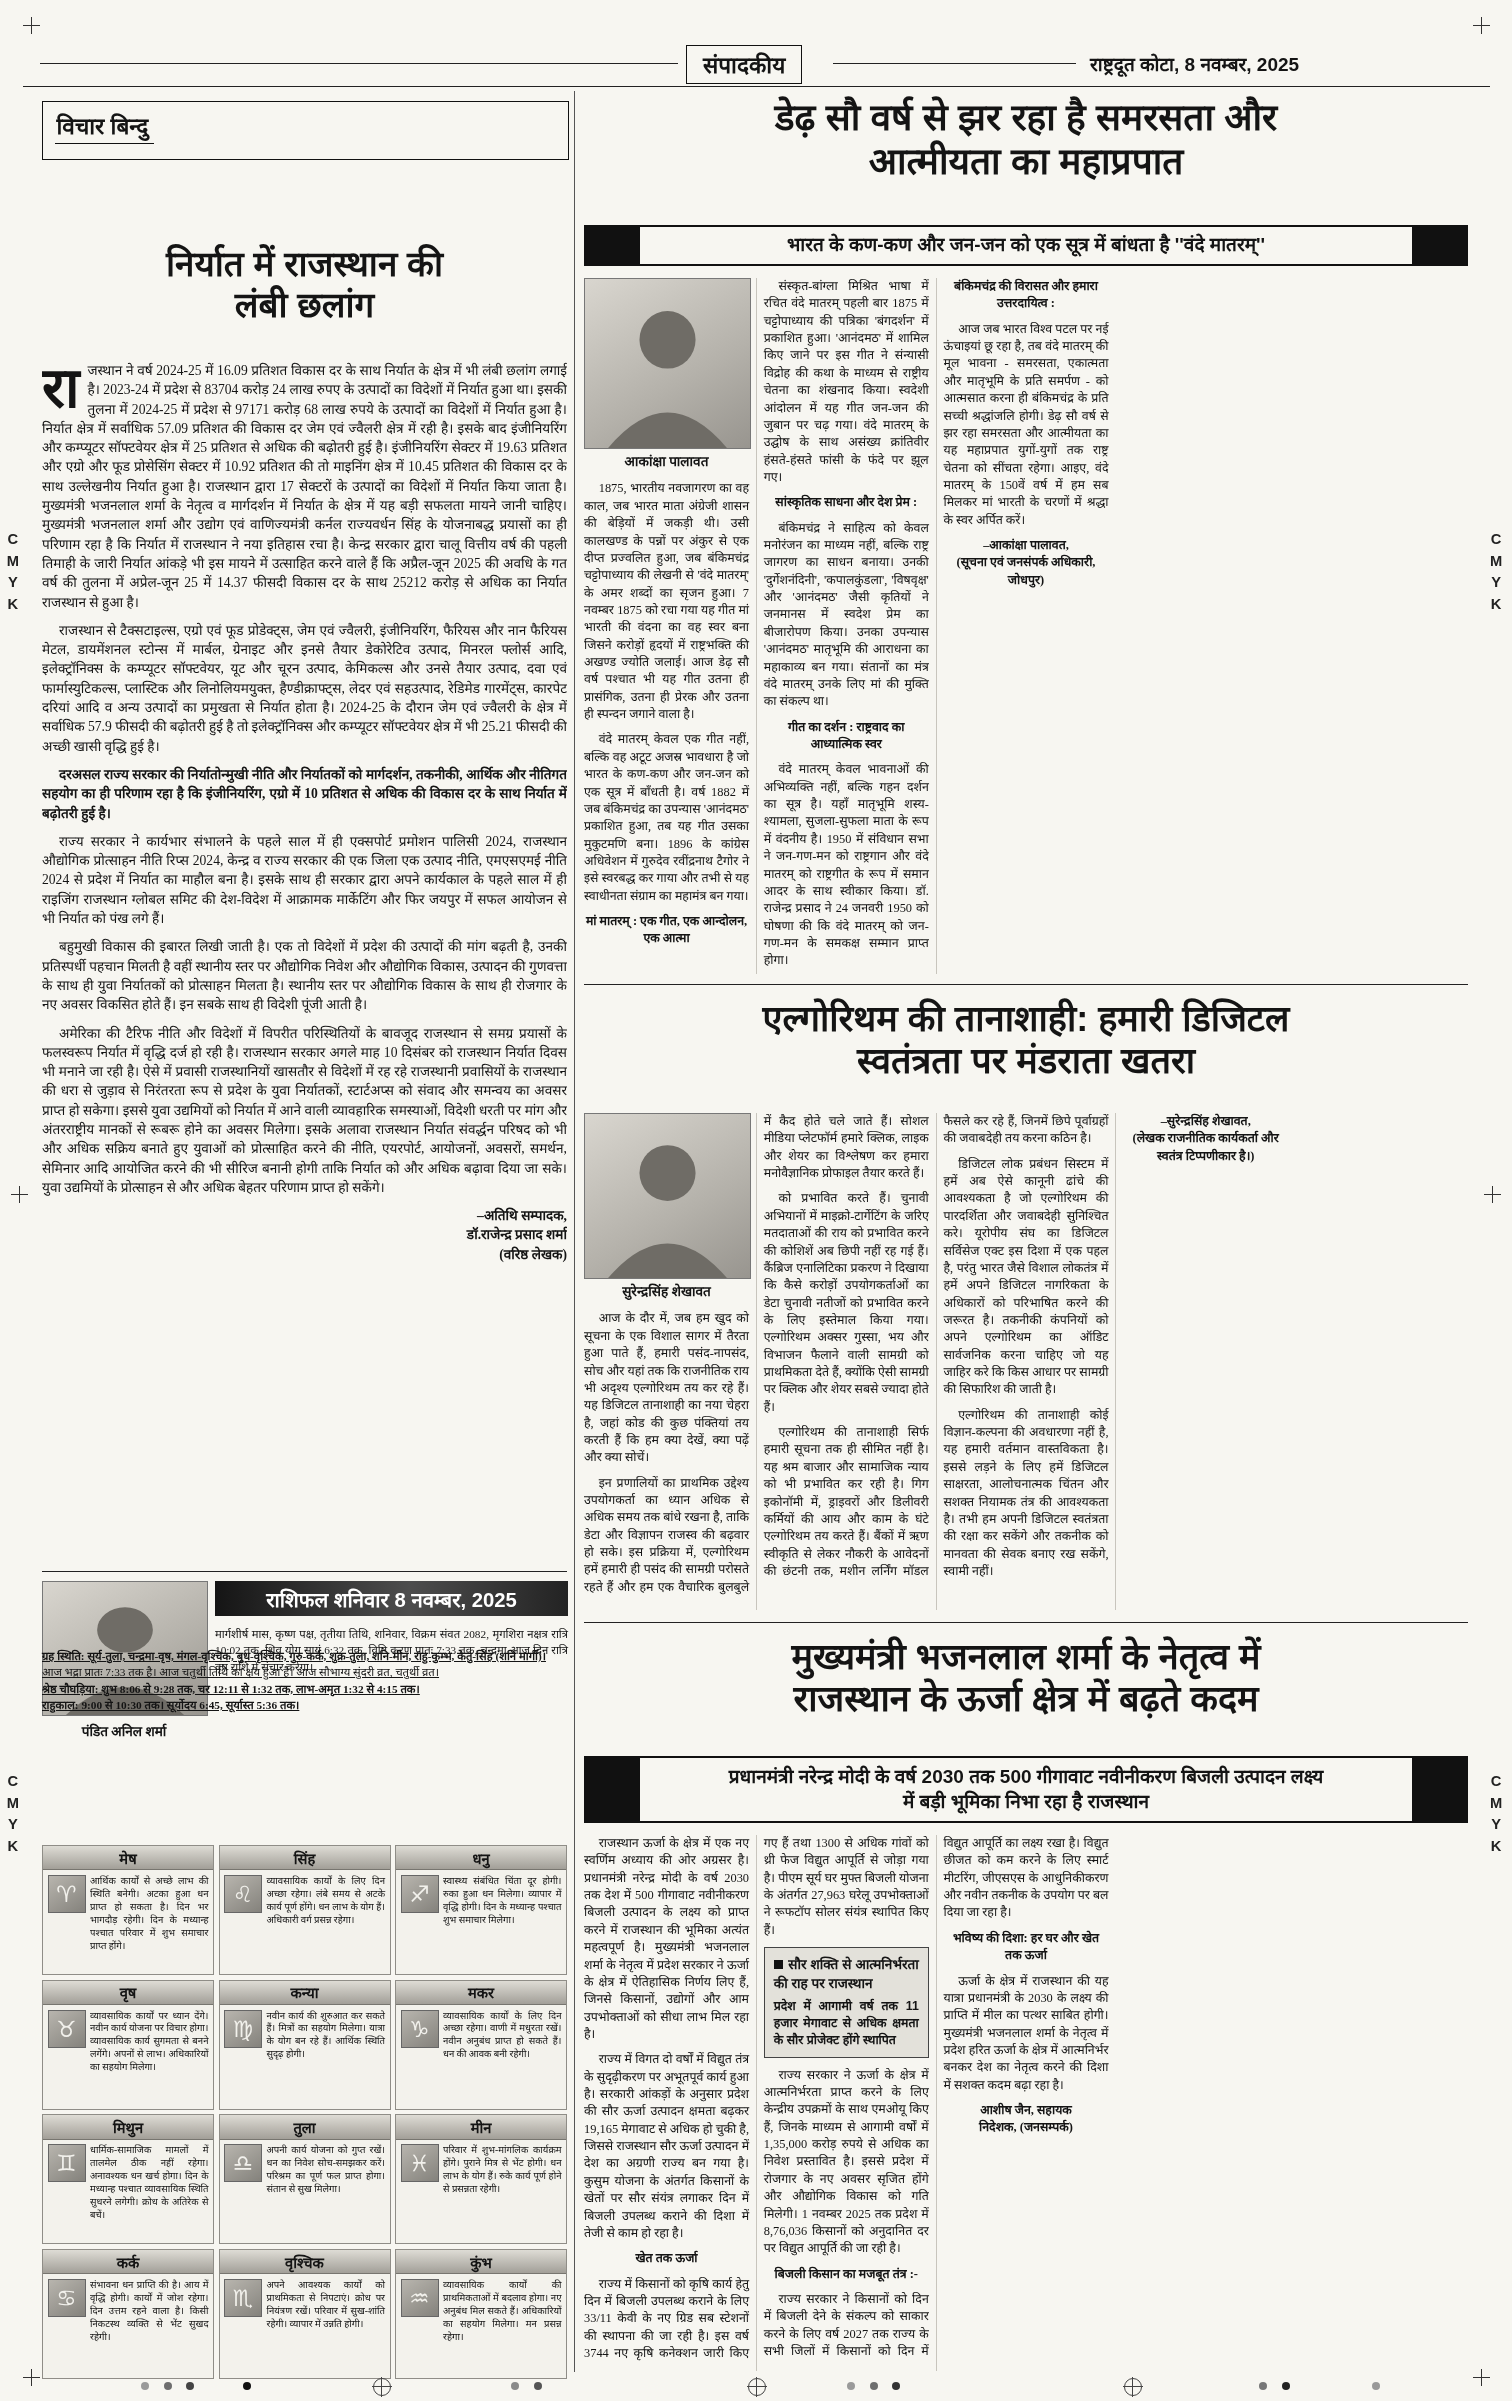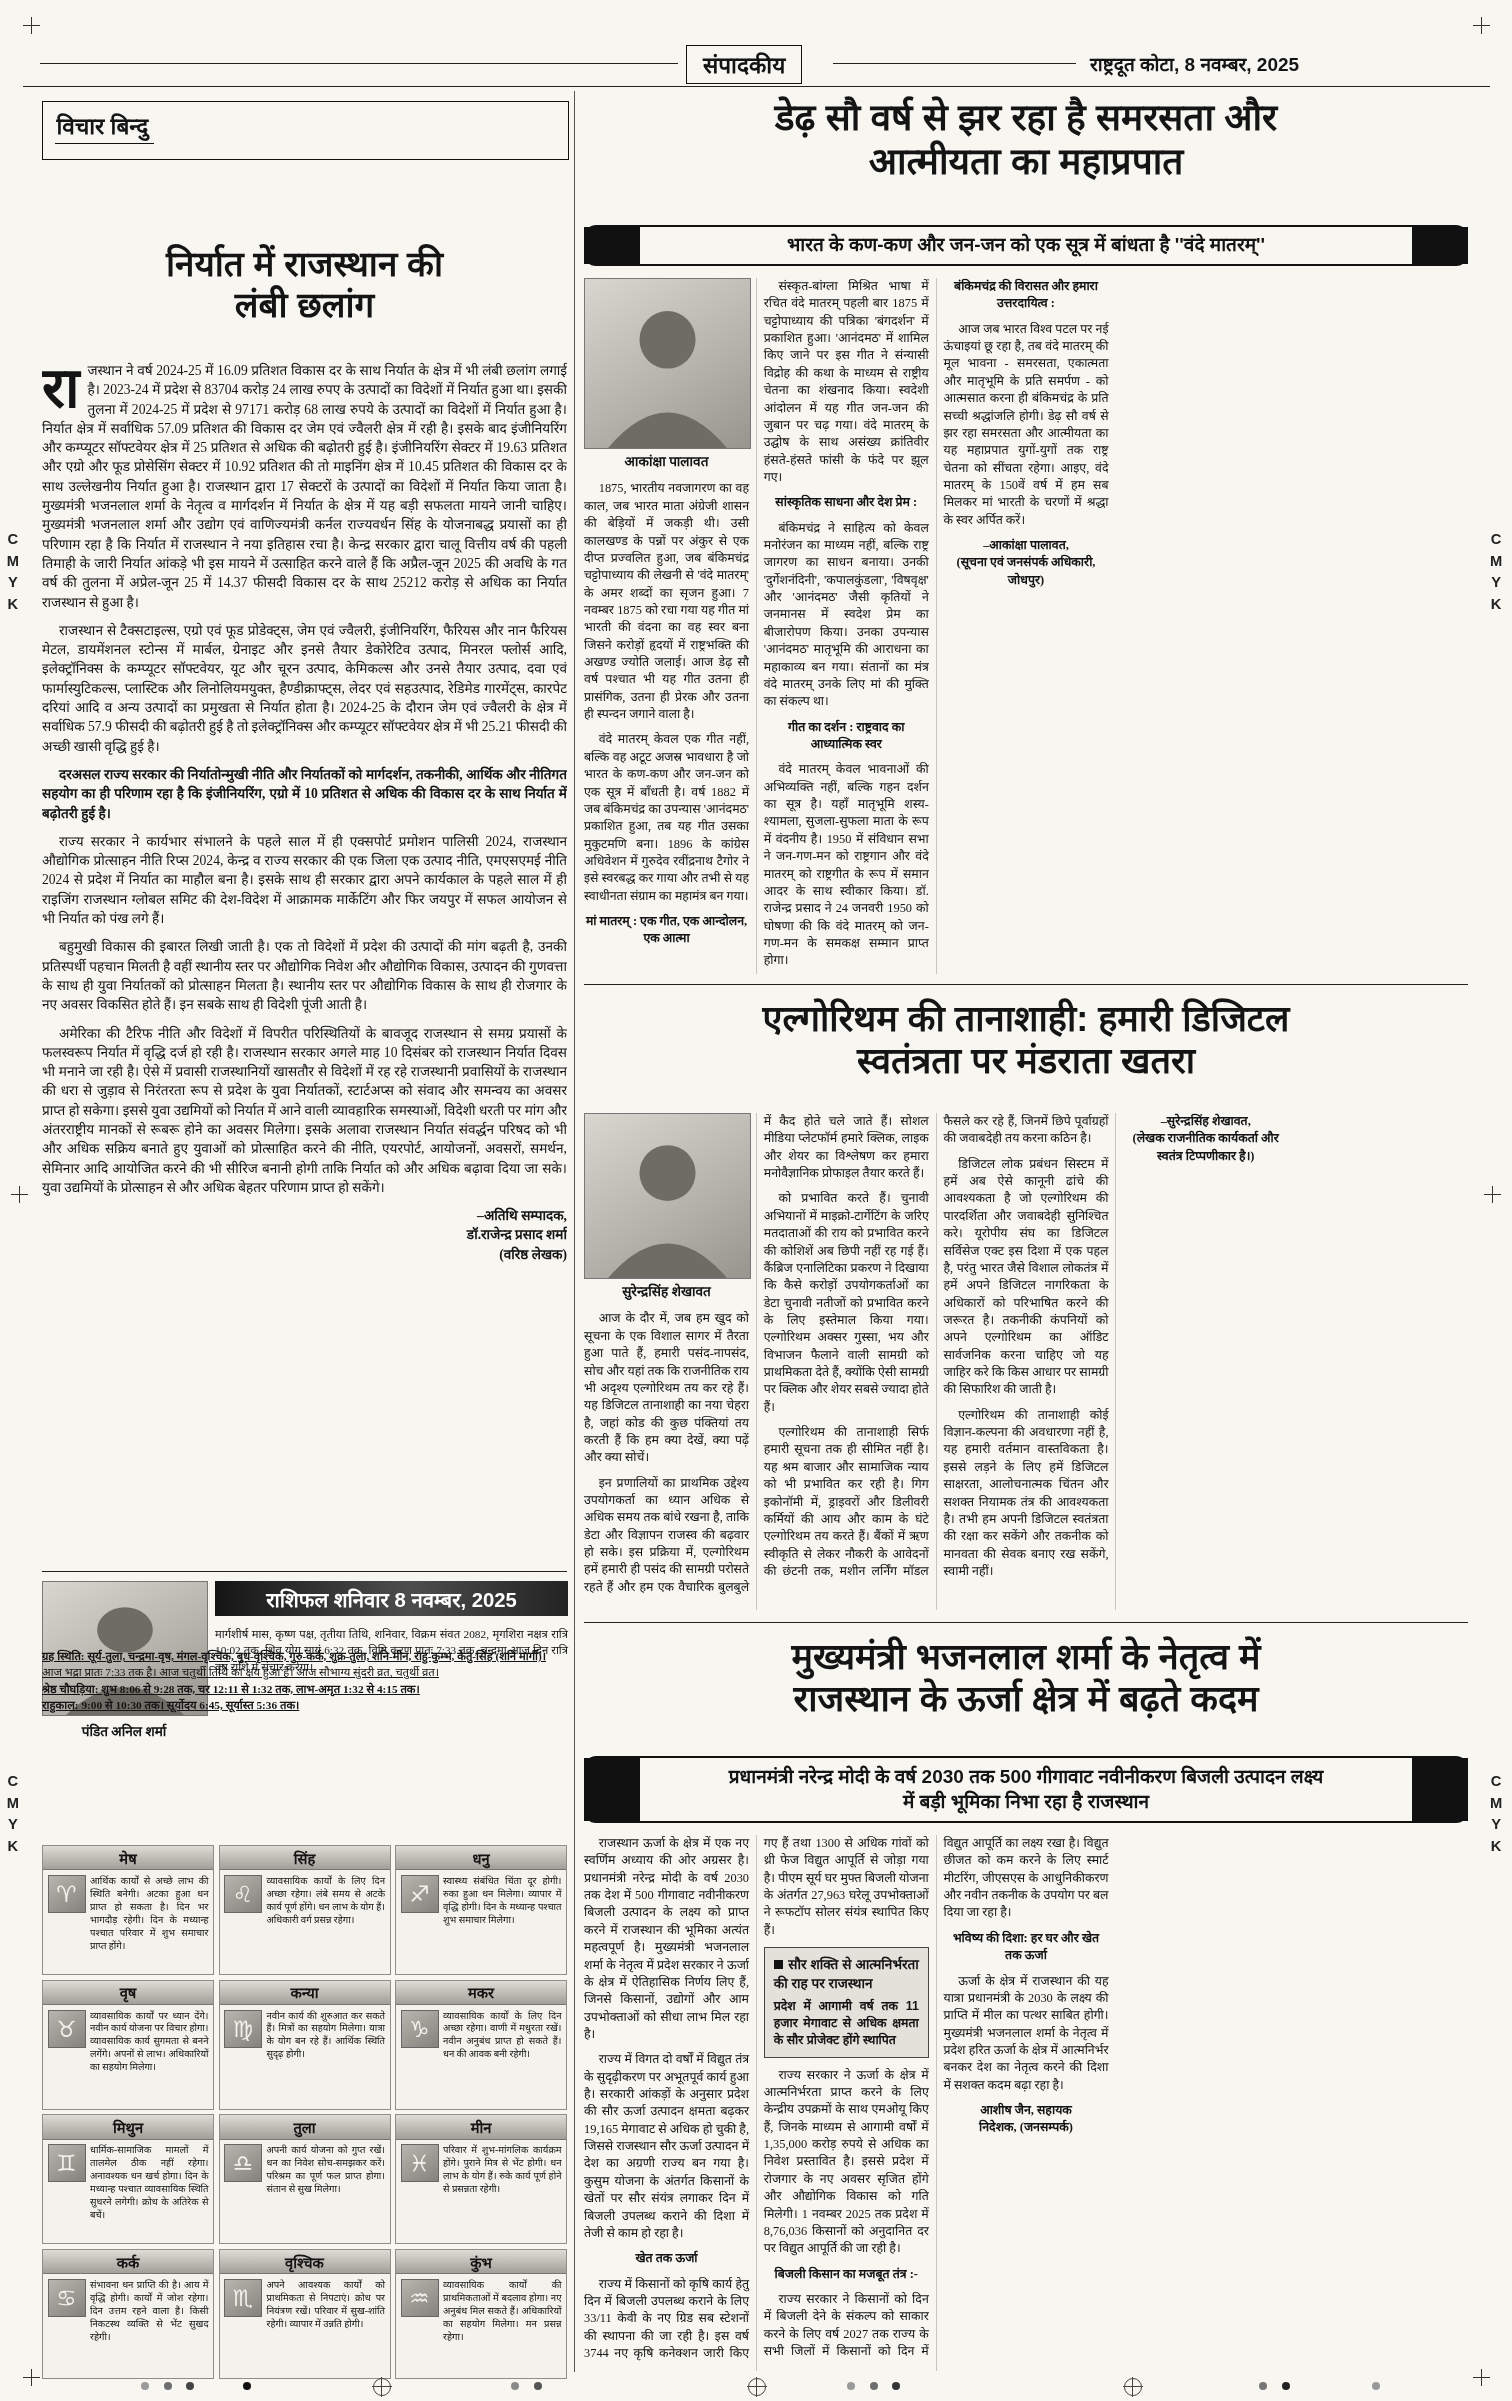--- a/index.html
+++ b/index.html
@@ -14,21 +14,21 @@
         font-weight:bold;font-size:22.6px;background:#f7f6f1;}
   .edition{font-family:"Liberation Sans",sans-serif;font-weight:bold;font-size:19px;}
 
   
   .vichar{border:1.7px double #111;padding:8px 12.4px;}
   .vichar-title{font-family:"Liberation Sans",sans-serif;font-weight:bold;font-size:22.6px;
         border-bottom:1.7px solid #111;display:inline-block;padding:0 5.6px 2.3px 1.1px;margin-bottom:6.8px;}
   .vichar-quote{font-size:15.2px;line-height:1.45;text-align:justify;}
 
   .headline{font-family:"Liberation Sans",sans-serif;font-weight:bold;text-align:center;line-height:1.18;}
-  .kicker{display:flex;align-items:stretch;border-top:2.3px solid #111;border-bottom:2.3px solid #111;border-radius:12px;}
+  .kicker{display:flex;align-items:stretch;border-top:2.3px solid #111;border-bottom:2.3px solid #111;}
   .kicker .bar{width:56px;background:#111;}
   .kicker .ktext{flex:1;display:flex;flex-direction:column;align-items:center;justify-content:center;
         font-family:"Liberation Sans",sans-serif;font-weight:bold;font-size:19px;line-height:1.3;
         text-align:center;padding:4.5px 9px;}
 
   .article-body{column-fill:auto;column-gap:14.7px;column-rule:0.6px solid #c8c5bd;
         text-align:justify;font-size:12.4px;line-height:1.40;}
   .article-body p{margin:0 0 8px;text-indent:14.7px;}
   .article-body p.subhead{font-weight:bold;text-indent:0;text-align:center;}
   .article-body p.byline{text-align:center;font-weight:bold;text-indent:0;}

